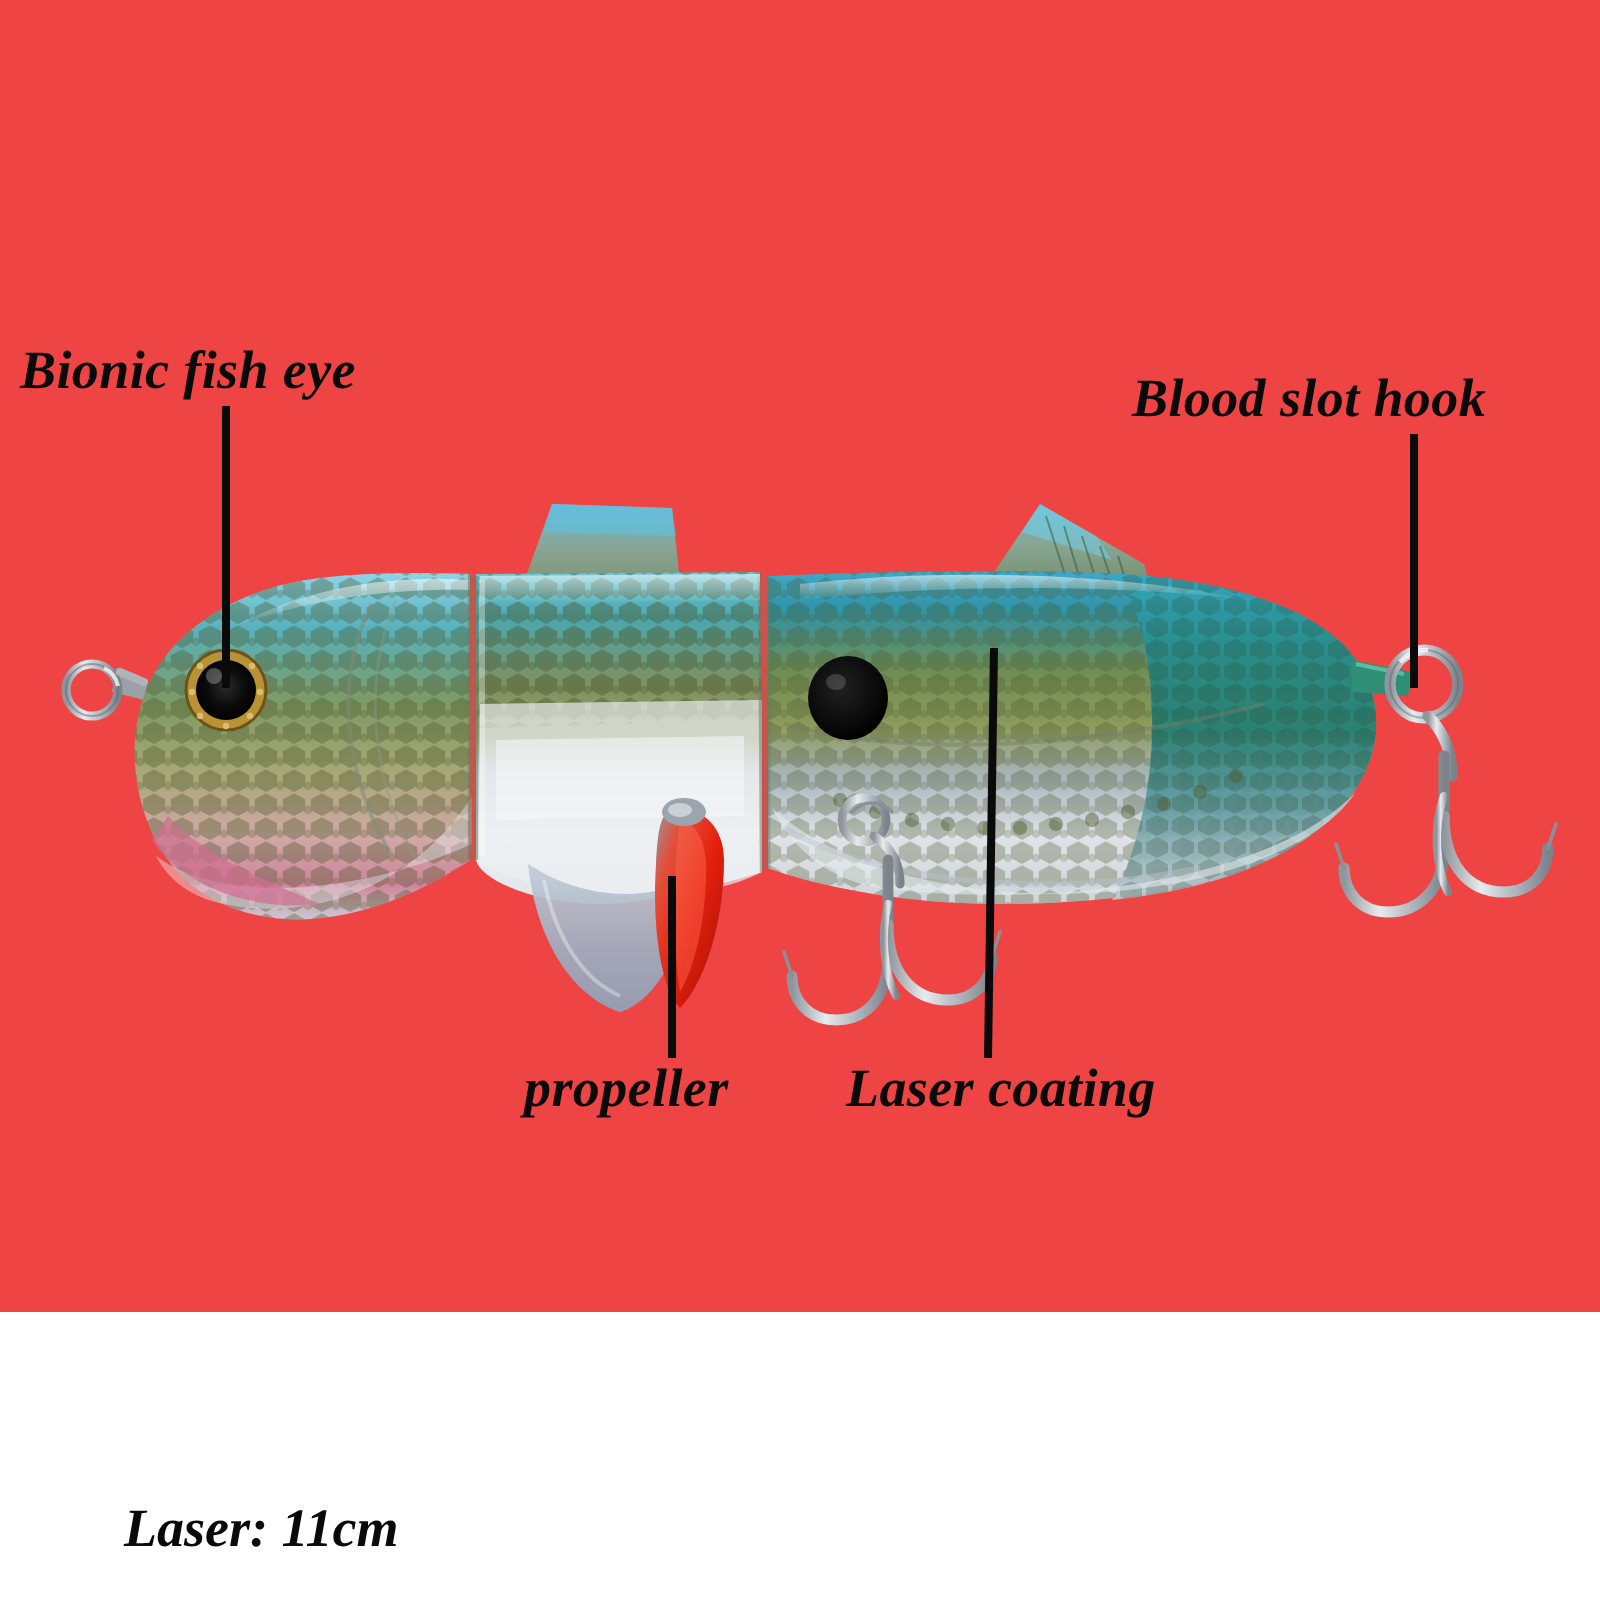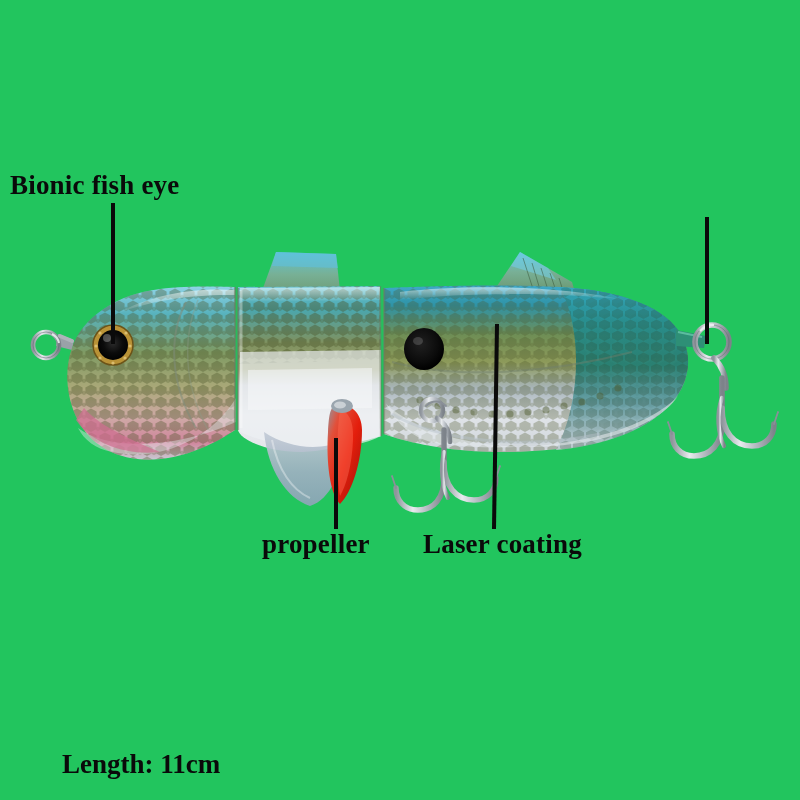--- a/index.html
+++ b/index.html
@@ -2,21 +2,21 @@
 <html><head>
 <meta charset="utf-8">
 <title>Fishing Lure Product Diagram</title>
 <style>
   html,body{margin:0;padding:0;background:#ffffff;}
   body{
     width:800px;height:800px;
     font-family:"Liberation Serif","DejaVu Serif",serif;
     overflow:hidden;position:relative;
   }
-  #stage{position:absolute;left:0;top:0;width:800px;height:800px;background:#22c55e;}
+  #stage{position:absolute;left:0;top:0;width:800px;height:656px;background:#ef4444;font-style:italic;}
   #art{position:absolute;left:0;top:0;width:800px;height:800px;}
 
   .callout{
     position:absolute;
     font-family:"Liberation Serif","DejaVu Serif",serif;
     font-weight:700;
     color:#0a0a0a;
     white-space:nowrap;
     letter-spacing:.2px;
     line-height:1;
@@ -319,21 +319,22 @@
     <g stroke="#0a0a0a" stroke-width="4" stroke-linecap="butt">
       <line x1="113" y1="203" x2="113" y2="344"></line>
       <line x1="707" y1="217" x2="707" y2="344"></line>
       <line x1="336" y1="438" x2="336" y2="529"></line>
       <line x1="497" y1="324" x2="494" y2="529"></line>
     </g>
   </svg>
 
   <div class="callout" id="lbl-eye">Bionic fish eye</div>
 
+  <div class="callout" id="lbl-hook">Blood slot hook</div>
 
   <div class="callout" id="lbl-prop">propeller</div>
 
   <div class="callout" id="lbl-laser">Laser coating</div>
 
-  <div class="spec" id="spec-length">Length: 11cm</div>
+  <div class="spec" id="spec-length">Laser: 11cm</div>
 
 
 </div>
 
 </body></html>

